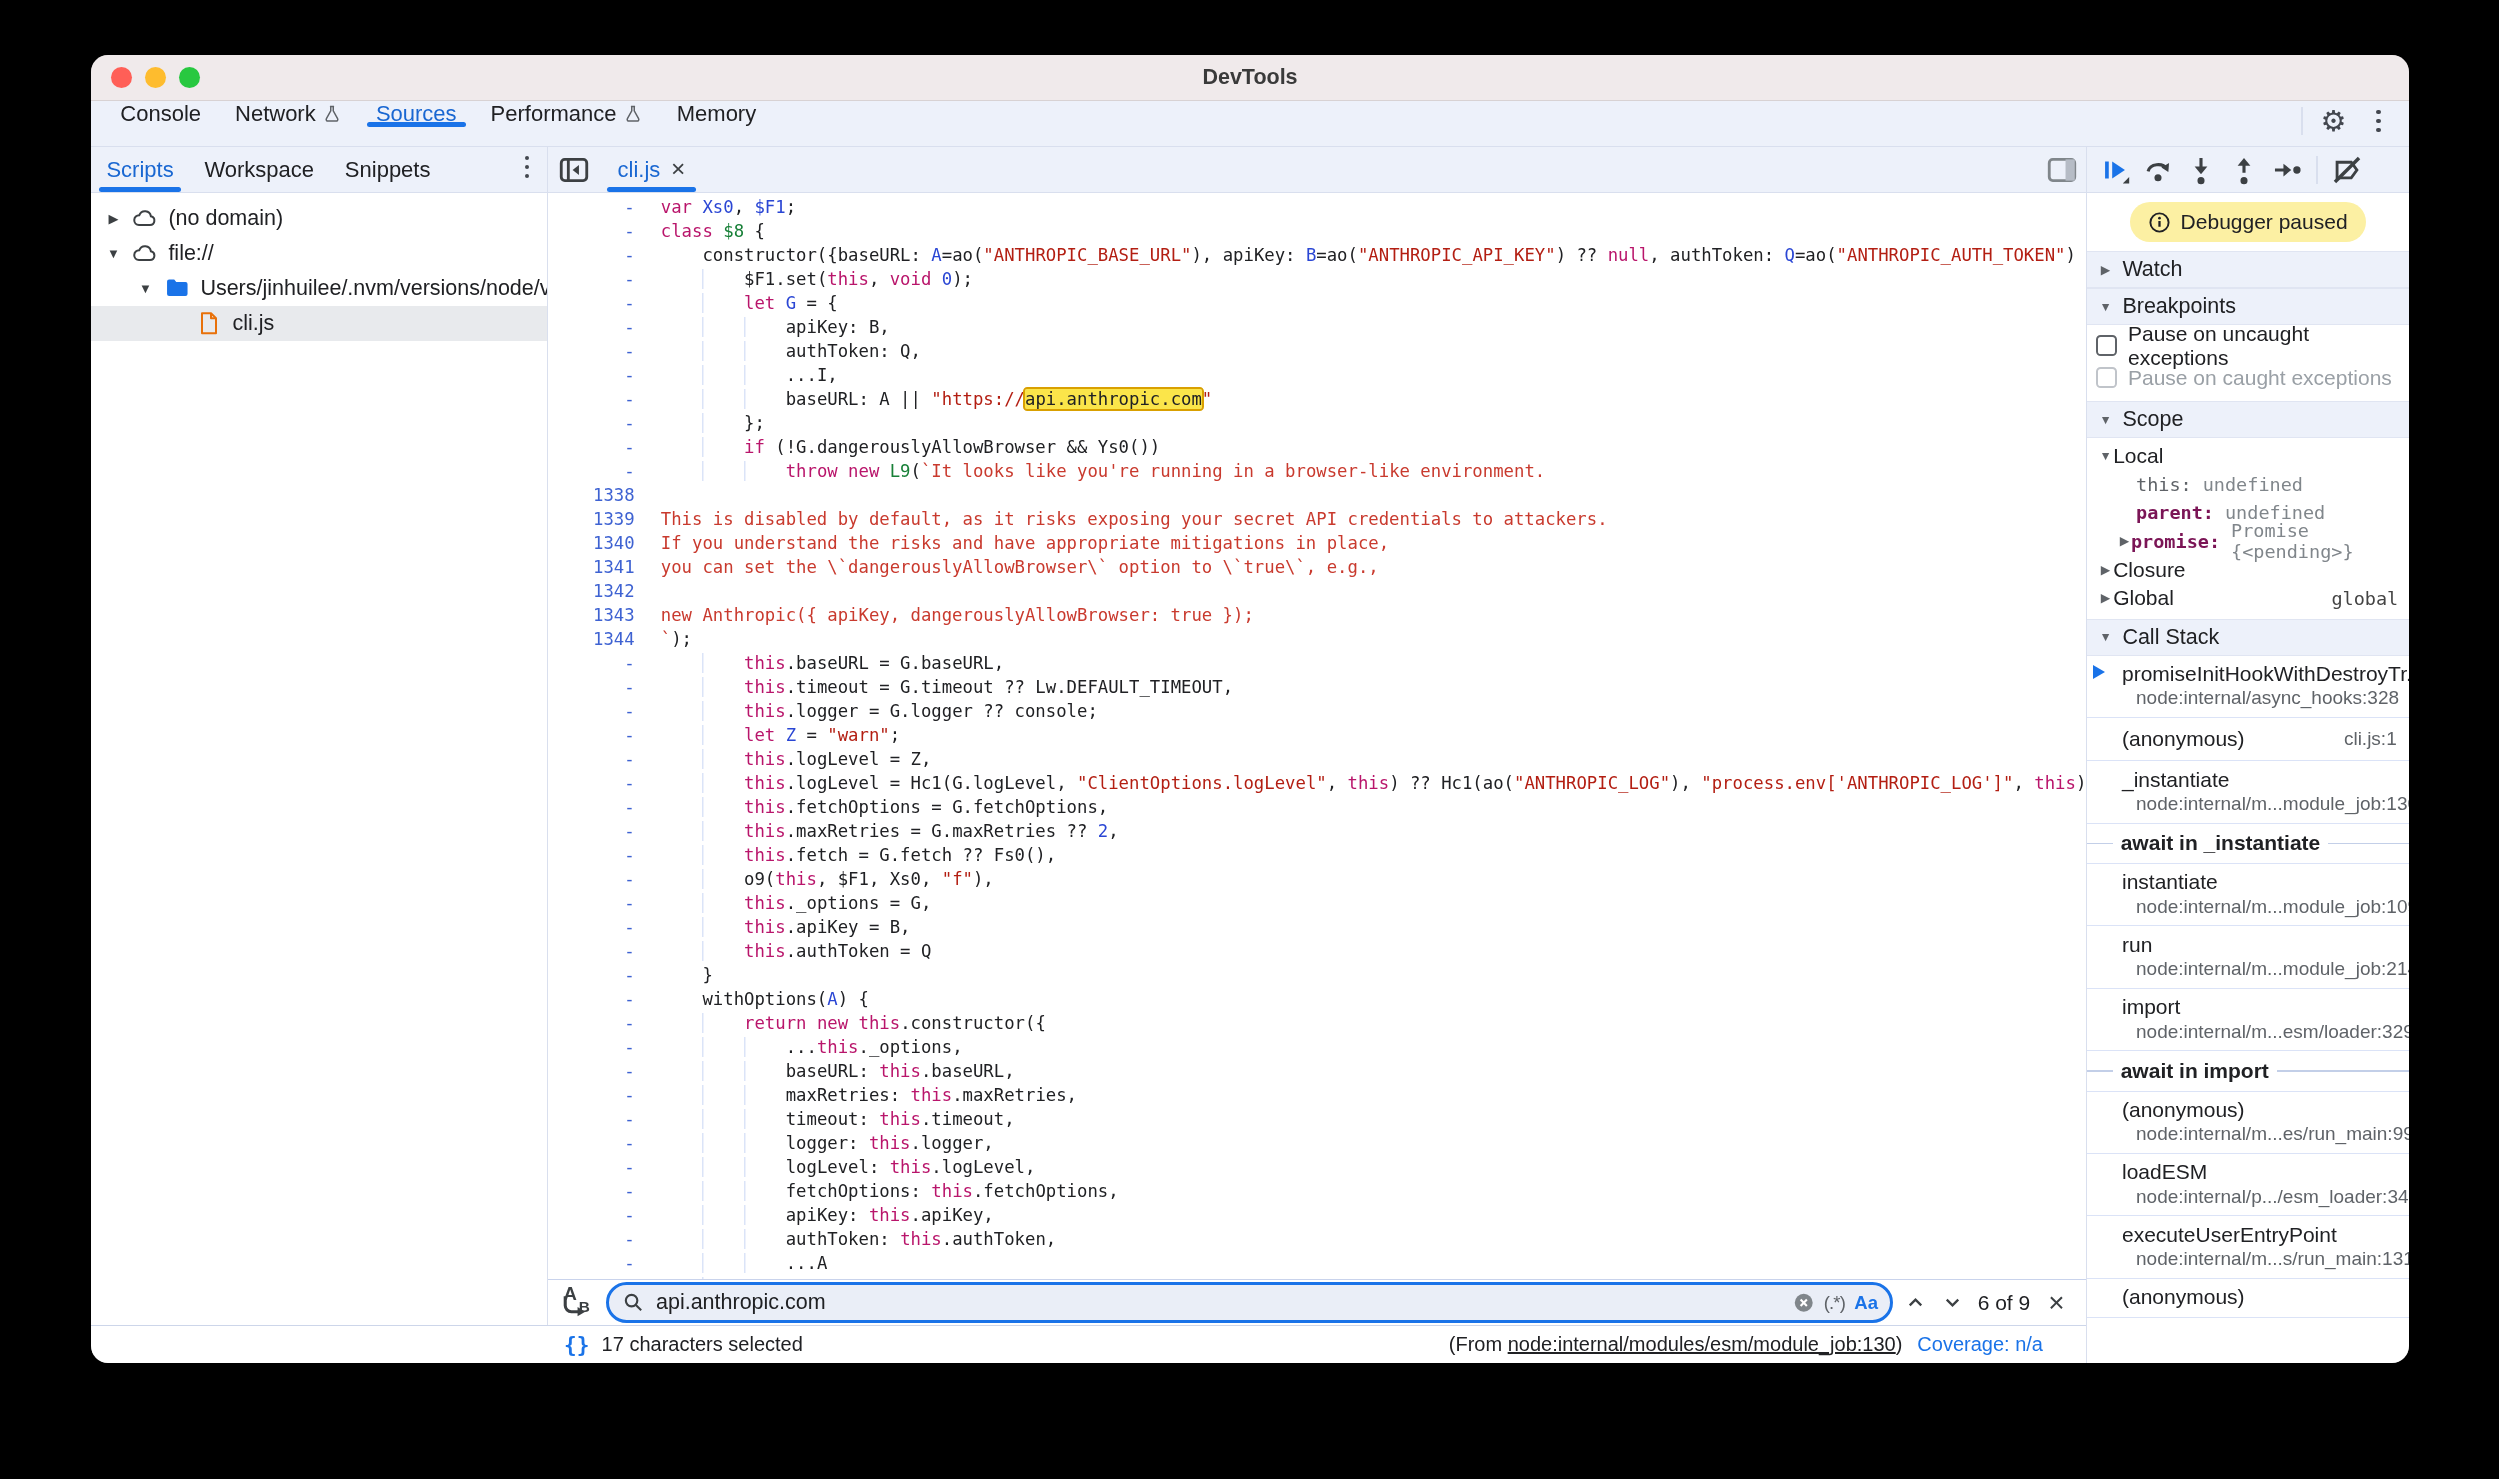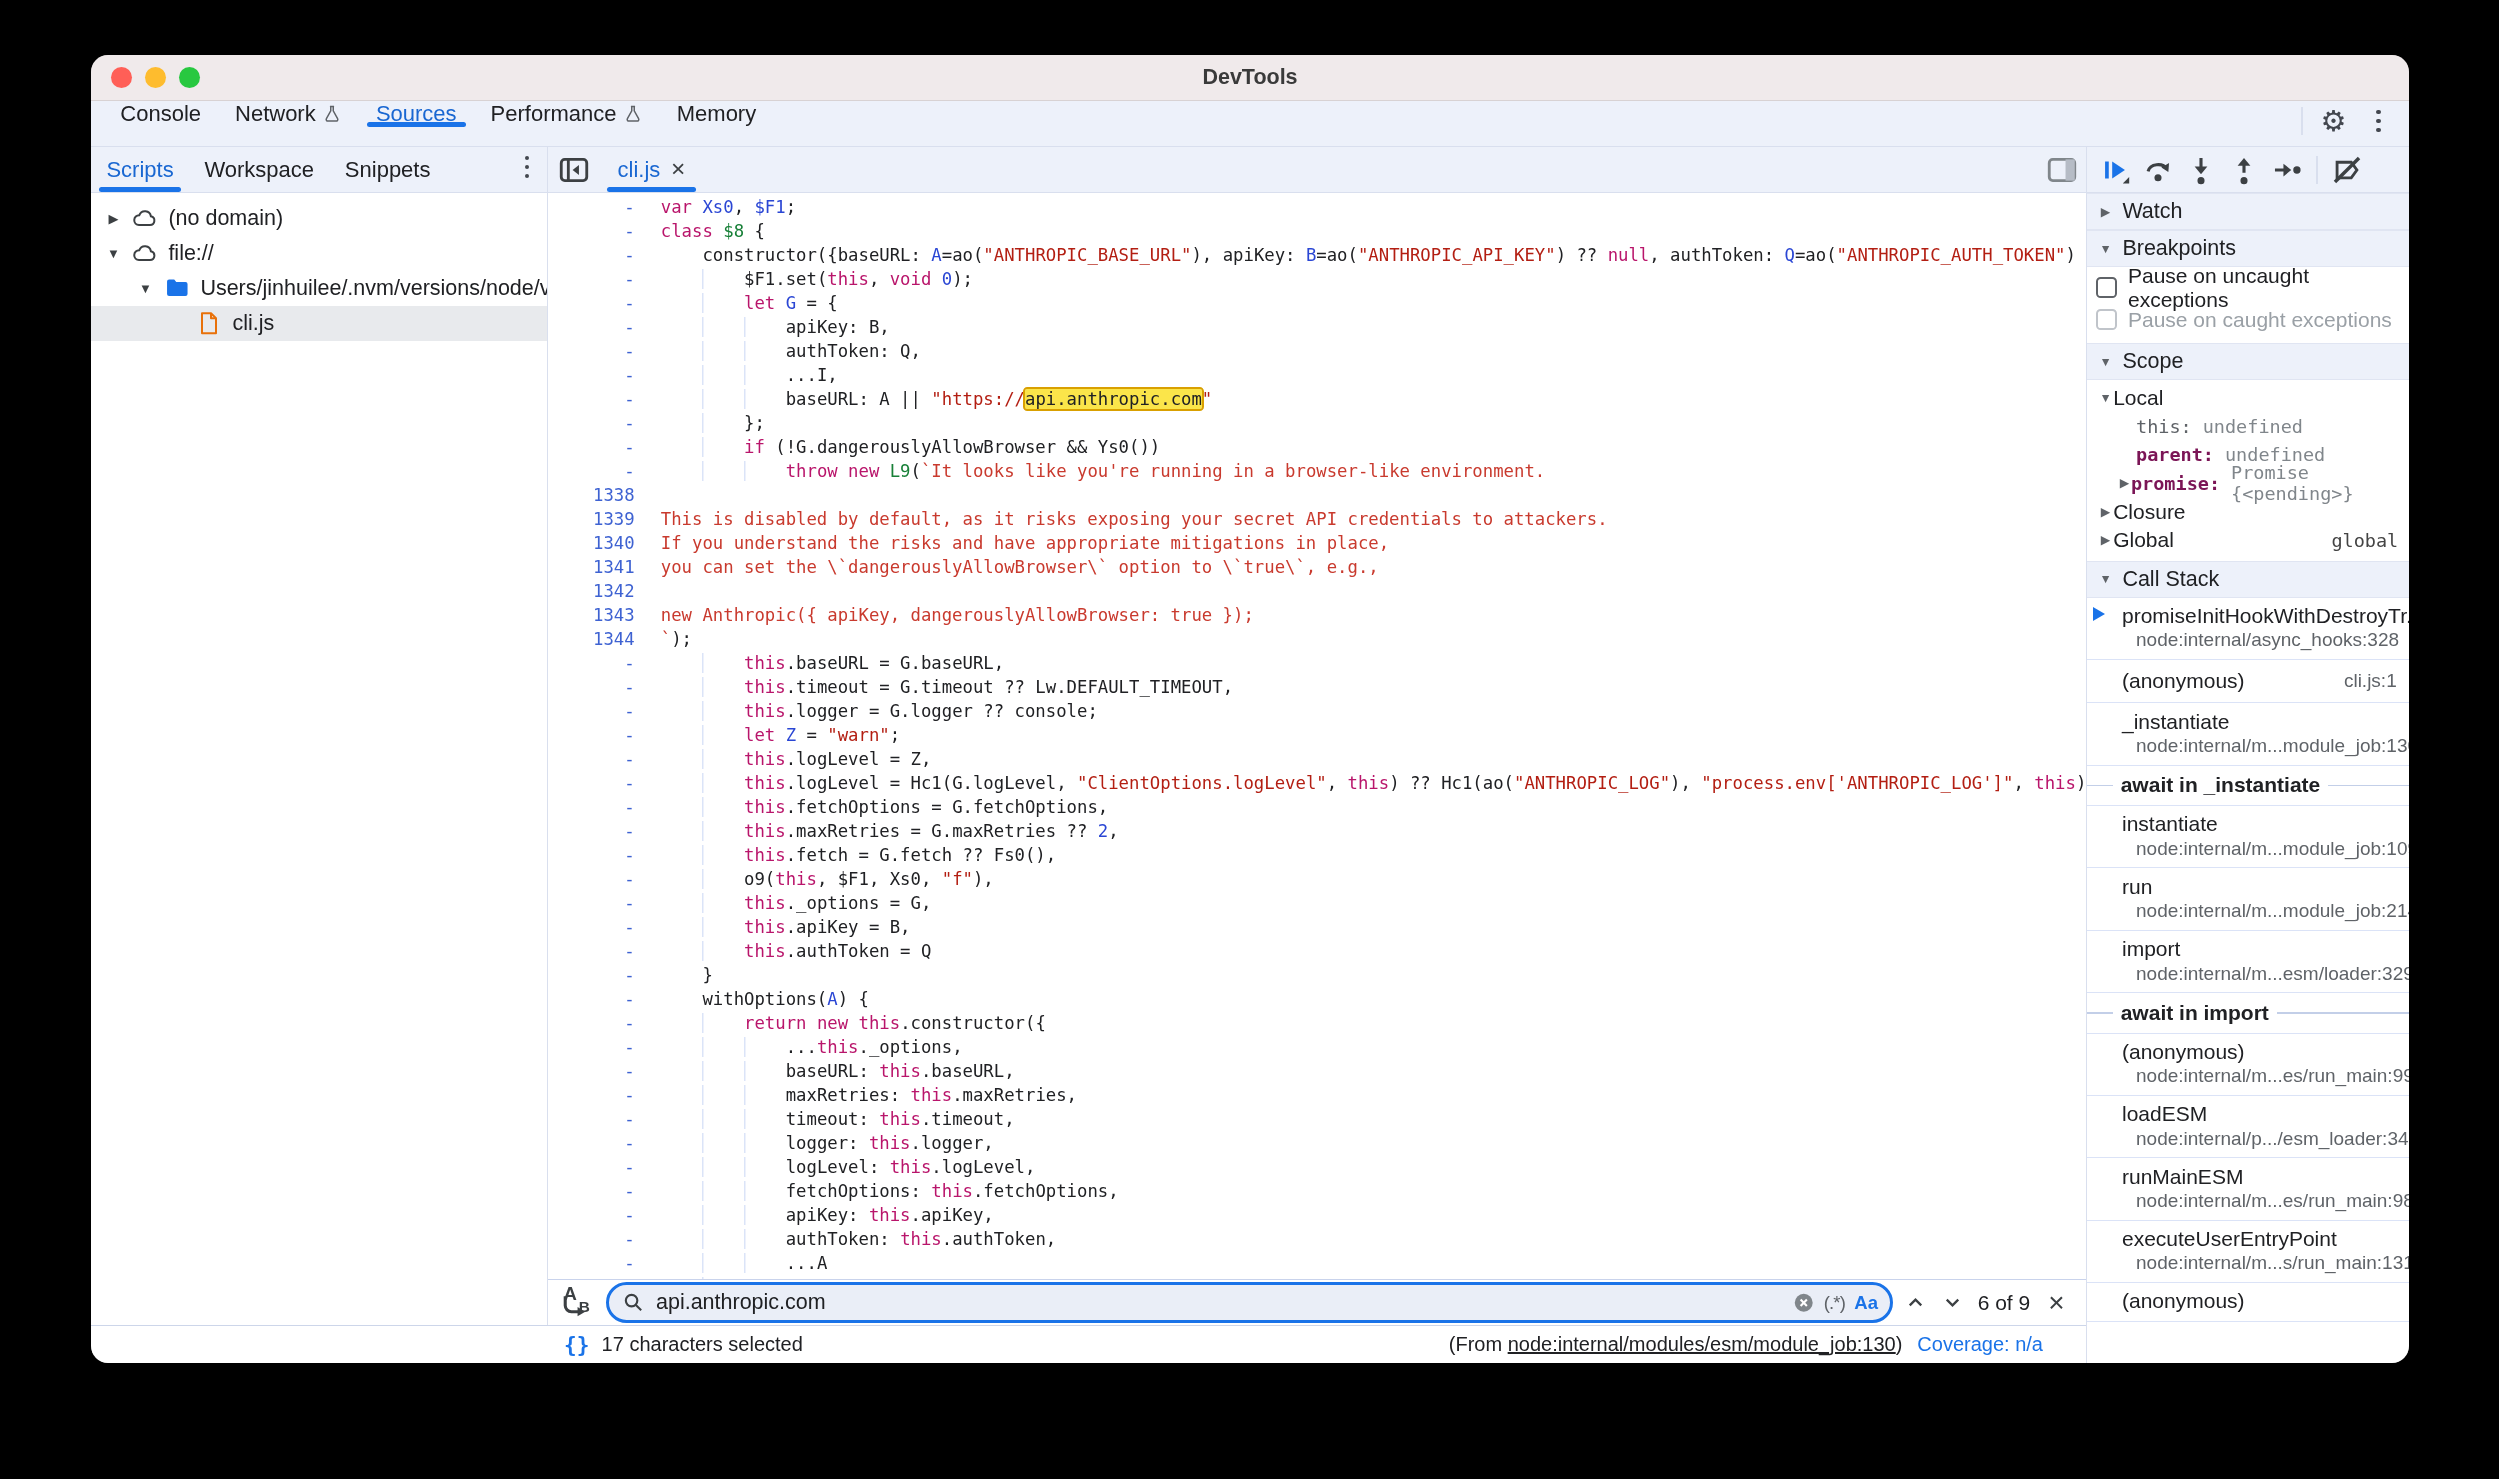--- a/index.html
+++ b/index.html
@@ -354,20 +354,30 @@
         </div>
         <div class="vdiv"></div>
         <div class="dbtn">
           <svg width="34" height="34" viewBox="0 0 24 24">
             <path d="M5 6.5h10l4 5.5-4 5.5H5z" fill="none" stroke="#3c4043" stroke-width="2"></path>
             <line x1="3.5" y1="20.5" x2="20.5" y2="3.5" stroke="#3c4043" stroke-width="2.4"></line>
           </svg>
         </div>
       </div>
 
+      <div class="pausedrow">
+        <div class="pausedpill">
+          <svg width="23" height="23" viewBox="0 0 24 24">
+            <circle cx="12" cy="12" r="9.5" fill="none" stroke="#202124" stroke-width="2"></circle>
+            <line x1="12" y1="10.5" x2="12" y2="16.5" stroke="#202124" stroke-width="2.4"></line>
+            <circle cx="12" cy="7.5" r="1.4" fill="#202124"></circle>
+          </svg>
+          <span>Debugger paused</span>
+        </div>
+      </div>
 
       <div class="sechead">
         <span class="sarrow">▶</span>
         <span>Watch</span>
       </div>
       <div class="sechead">
         <span class="sarrow">▼</span>
         <span>Breakpoints</span>
       </div>
       <div class="bpwrap" id="bp-list">
@@ -456,24 +466,20 @@
           </div>
           <div class="frame">
             <div class="fname">(anonymous)</div>
             <div class="floc">node:internal/m...es/run_main:99</div>
           </div>
           <div class="frame">
             <div class="fname">loadESM</div>
             <div class="floc">node:internal/p.../esm_loader:34</div>
           </div>
           <div class="frame">
-            <div class="fname">runMainESM</div>
-            <div class="floc">node:internal/m...es/run_main:98</div>
-          </div>
-          <div class="frame">
             <div class="fname">executeUserEntryPoint</div>
             <div class="floc">node:internal/m...s/run_main:131</div>
           </div>
           <div class="frame">
             <div class="fname">(anonymous)</div>
           </div>
         </div>
     </div>
   </div>
 </div>

